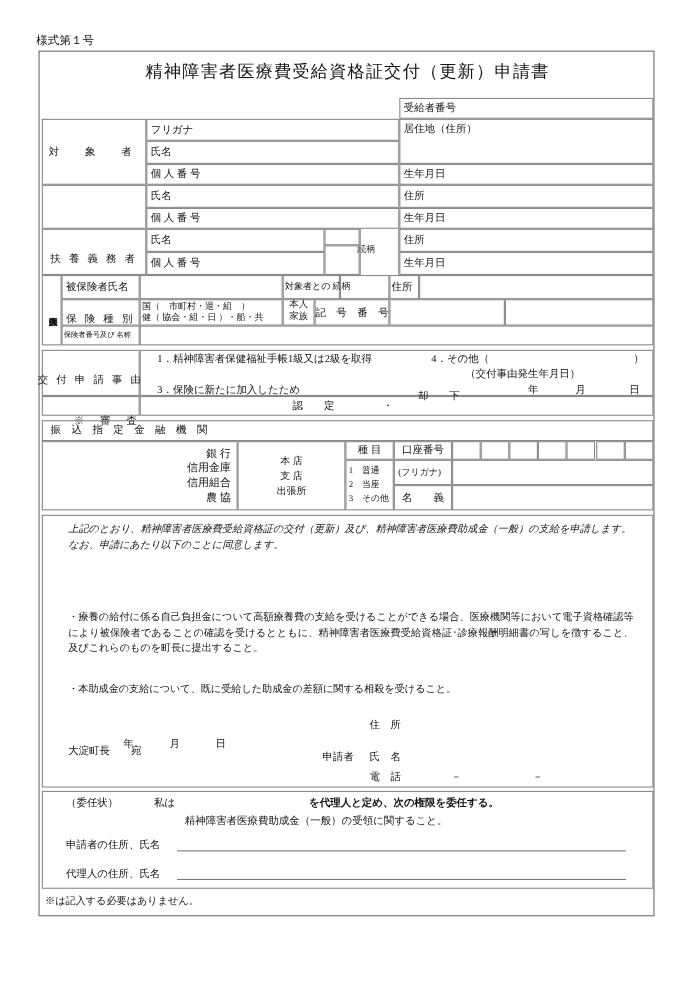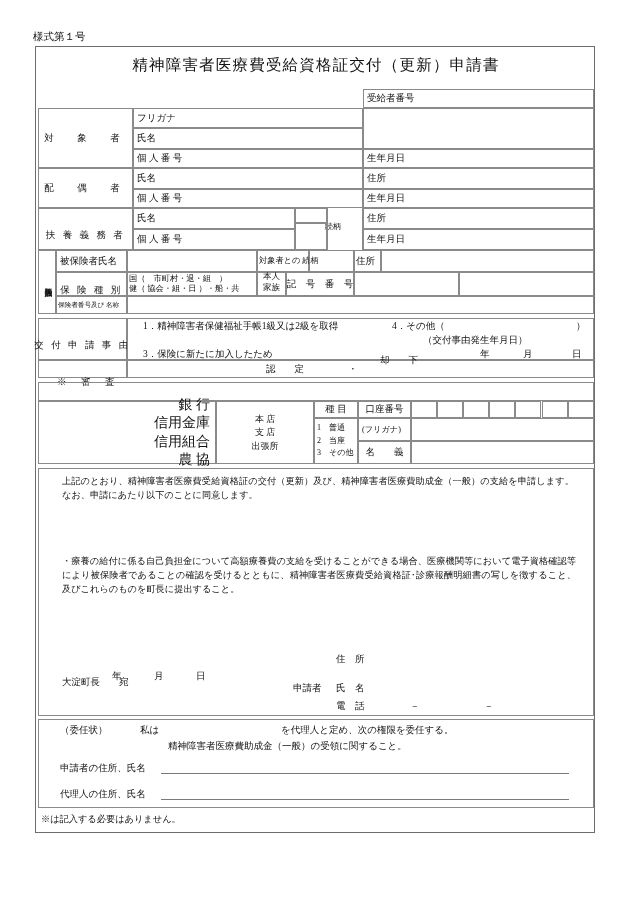--- a/index.html
+++ b/index.html
@@ -36,21 +36,21 @@
   .spaced3{letter-spacing:7px;}
 
   
   .stack{position:absolute;box-sizing:border-box;display:flex;flex-direction:column;
          justify-content:center;font-size:9.5px;white-space:nowrap;line-height:1.28;}
   .stack.ctr{align-items:center;}
   .stack.rgt{align-items:flex-end;padding-right:6px;}
 
   
   .para{position:absolute;font-size:9.2px;line-height:1.5;white-space:pre-wrap;
-        text-align:justify;}
+        text-align:justify;font-style:italic;}
   .bullet{position:absolute;font-size:9.2px;line-height:1.5;white-space:pre-wrap;}
 
   .uline{position:absolute;border-bottom:1px solid #7a7a7a;}
   .note{position:absolute;font-size:9.2px;white-space:nowrap;}
 </style>
 </head>
 <body>
 
 <div class="page">
 
@@ -71,28 +71,26 @@
     <div class="bx" style="left:97px;top:61px;width:230px;height:20px;"></div>
     <div class="cellt" style="left:97px;top:61px;width:230px;height:20px;">フリガナ</div>
 
     <div class="bx" style="left:97px;top:81px;width:230px;height:21px;"></div>
     <div class="cellt" style="left:97px;top:81px;width:230px;height:21px;">氏名</div>
 
     <div class="bx" style="left:97px;top:102px;width:230px;height:19px;"></div>
     <div class="cellt" style="left:97px;top:102px;width:230px;height:19px;">個 人 番 号</div>
 
     <div class="bx" style="left:327px;top:61px;width:231px;height:41px;"></div>
+    <div class="cellt" style="left:327px;top:61px;width:231px;height:19px;">居住地（住所）</div>
 
     <div class="bx" style="left:327px;top:102px;width:231px;height:19px;"></div>
     <div class="cellt" style="left:327px;top:102px;width:231px;height:19px;">生年月日</div>
 
     <div class="bx" style="left:2px;top:121px;width:95px;height:40px;"></div>
-    <div class="cellt ctr" style="left:2px;top:121px;width:95px;height:40px;">
-        <span class="spaced3">配　偶　者</span>
-      </div>
 
     <div class="bx" style="left:97px;top:121px;width:230px;height:21px;"></div>
     <div class="cellt" style="left:97px;top:121px;width:230px;height:21px;">氏名</div>
 
     <div class="bx" style="left:97px;top:142px;width:230px;height:19px;"></div>
     <div class="cellt" style="left:97px;top:142px;width:230px;height:19px;">個 人 番 号</div>
 
     <div class="bx" style="left:327px;top:121px;width:231px;height:21px;"></div>
     <div class="cellt" style="left:327px;top:121px;width:231px;height:21px;">住所</div>
 
@@ -170,32 +168,33 @@
     <div class="cellt" style="left:103px;top:300px;width:260px;height:14px;">3．保険に新たに加入したため</div>
 
     <div class="cellt" style="left:352px;top:272px;width:100px;height:14px;">4．その他（</div>
     <div class="cellt" style="left:536px;top:272px;width:14px;height:14px;">）</div>
     <div class="cellt" style="left:383px;top:286px;width:160px;height:14px;">（交付事由発生年月日）</div>
     <div class="cellt" style="left:440px;top:300px;width:20px;height:14px;">年</div>
     <div class="cellt" style="left:483px;top:300px;width:20px;height:14px;">月</div>
     <div class="cellt" style="left:532px;top:300px;width:20px;height:14px;">日</div>
 
     <div class="bx" style="left:2px;top:313px;width:89px;height:18px;"></div>
-    <div class="cellt" style="left:2px;top:313px;width:89px;height:32px;padding-left:19px;">
+    <div class="cellt" style="left:2px;top:313px;width:89px;height:32px;padding-left:19px;justify-content:flex-end;">
         <span class="spaced2">※　審　査</span>
       </div>
     <div class="bx" style="left:91px;top:313px;width:467px;height:18px;"></div>
     <div class="cellt" style="left:226px;top:313px;width:70px;height:18px;">認　　定</div>
     <div class="cellt" style="left:308px;top:313px;width:12px;height:18px;">・</div>
     <div class="cellt" style="left:340px;top:297px;width:70px;height:33px;text-align:right;">却　　下</div>
 
     <div class="bx" style="left:2px;top:335px;width:556px;height:19px;"></div>
+    <div class="cellt" style="left:2px;top:335px;width:556px;height:19px;padding-left:8px;">振　込　指　定　金　融　機　関</div>
 
     <div class="bx" style="left:2px;top:354px;width:178px;height:63px;"></div>
-    <div class="stack rgt" style="left:2px;top:356px;width:178px;height:59px;font-size:14px;line-height:1.32;">
+    <div class="stack rgt" style="left:2px;top:356px;width:178px;height:59px;font-size:10px;line-height:1.32;">
       <span>銀 行</span>
       <span>信用金庫</span>
       <span>信用組合</span>
       <span>農 協</span>
     </div>
 
     <div class="bx" style="left:180px;top:354px;width:98px;height:63px;"></div>
     <div class="stack ctr" style="left:180px;top:360px;width:98px;height:52px;font-size:9px;line-height:1.45;">
       <span>本 店</span>
       <span>支 店</span>
@@ -230,40 +229,41 @@
     <div class="cellt ctr" style="left:322px;top:394px;width:53px;height:23px;">名　　義</div>
     <div class="bx" style="left:375px;top:394px;width:183px;height:23px;"></div>
 
     <div class="bx" style="left:2px;top:421px;width:556px;height:248px;"></div>
 
     <div class="para" style="left:26px;top:428px;width:512px;">上記のとおり、精神障害者医療費受給資格証の交付（更新）及び、精神障害者医療費助成金（一般）の支給を申請します。なお、申請にあたり以下のことに同意します。</div>
 
 
     <div class="bullet" style="left:26px;top:508px;width:514px;text-align:justify;">・療養の給付に係る自己負担金について高額療養費の支給を受けることができる場合、医療機関等において電子資格確認等により被保険者であることの確認を受けるとともに、精神障害者医療費受給資格証･診療報酬明細書の写しを徴すること、及びこれらのものを町長に提出すること。</div>
 
+    <div class="bullet" style="left:26px;top:573px;width:512px;">・本助成金の支給について、既に受給した助成金の差額に関する相殺を受けること。</div>
 
     <div class="cellt" style="left:300px;top:605px;width:40px;height:14px;padding-left:0;">住　所</div>
     <div class="cellt" style="left:76px;top:622px;width:20px;height:14px;padding-left:0;">年</div>
     <div class="cellt" style="left:118px;top:622px;width:20px;height:14px;padding-left:0;">月</div>
     <div class="cellt" style="left:160px;top:622px;width:20px;height:14px;padding-left:0;">日</div>
 
     <div class="cellt" style="left:257px;top:634px;width:44px;height:14px;padding-left:0;">申請者</div>
     <div class="cellt" style="left:300px;top:634px;width:48px;height:14px;padding-left:0;">氏　名</div>
 
     <div class="cellt" style="left:26px;top:628px;width:120px;height:14px;padding-left:0;">大淀町長　　宛</div>
 
     <div class="cellt" style="left:300px;top:652px;width:48px;height:14px;padding-left:0;">電　話</div>
     <div class="cellt" style="left:374px;top:652px;width:14px;height:14px;padding-left:0;">－</div>
     <div class="cellt" style="left:448px;top:652px;width:14px;height:14px;padding-left:0;">－</div>
 
     <div class="bx" style="left:2px;top:672px;width:556px;height:89px;"></div>
 
     <div class="cellt" style="left:24px;top:676px;width:70px;height:14px;padding-left:0;">（委任状）</div>
     <div class="cellt" style="left:104px;top:676px;width:30px;height:14px;padding-left:0;">私は</div>
-    <div class="cellt" style="left:245px;top:676px;width:260px;height:14px;padding-left:0;">を代理人と定め、次の権限を委任する。</div>
+    <div class="cellt" style="left:245px;top:676px;width:260px;height:14px;padding-left:0;font-weight:bold;">を代理人と定め、次の権限を委任する。</div>
     <div class="cellt" style="left:132px;top:692px;width:260px;height:14px;padding-left:0;">精神障害者医療費助成金（一般）の受領に関すること。</div>
 
     <div class="cellt" style="left:24px;top:714px;width:110px;height:14px;padding-left:0;">申請者の住所、氏名</div>
     <div class="uline" style="left:125px;top:726px;width:408px;"></div>
 
     <div class="cellt" style="left:24px;top:740px;width:110px;height:14px;padding-left:0;">代理人の住所、氏名</div>
     <div class="uline" style="left:125px;top:752px;width:408px;"></div>
 
     <div class="note" style="left:5px;top:766px;">※は記入する必要はありません。</div>
 

